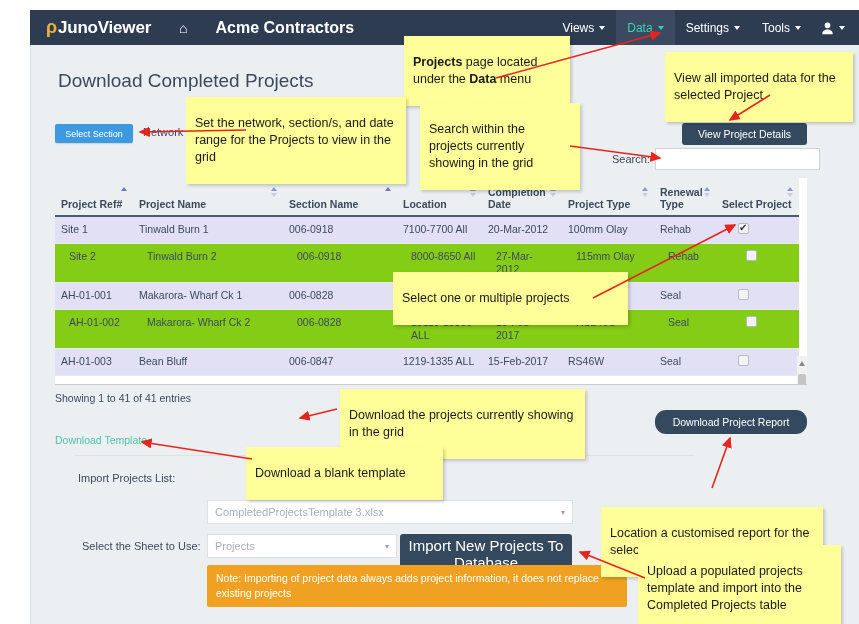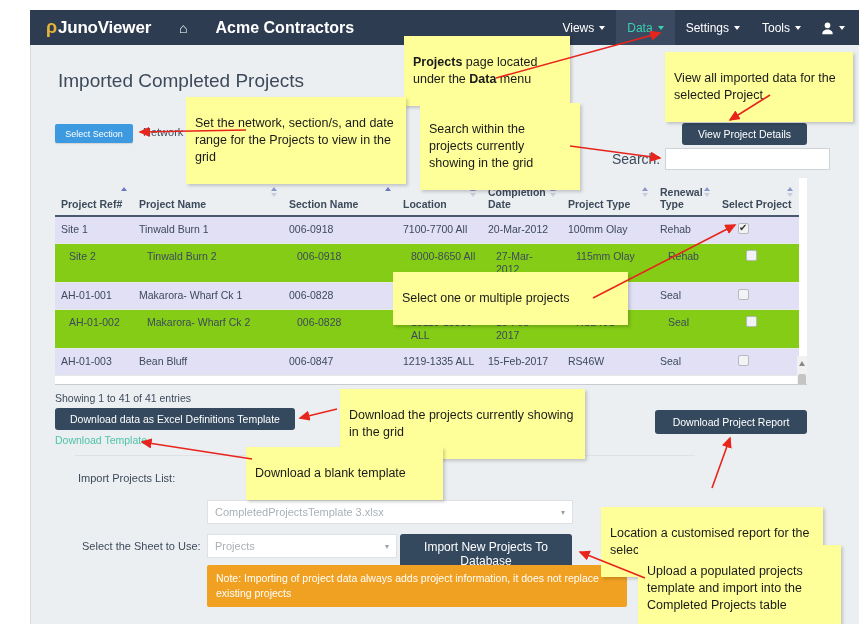--- a/index.html
+++ b/index.html
@@ -55,21 +55,21 @@
   }
 
   .view-details-btn {
     position:absolute; left:682px; top:123px; width:125px; height:22px;
     background:#34495e; color:#fff; font-size:10.5px; border:none; border-radius:3px;
     display:flex; align-items:center; justify-content:center; cursor:pointer;
   }
   .search-wrap {
     position:absolute; left:612px; top:148px; display:flex; align-items:center; gap:5px;
   }
-  .search-label { font-size:14px; color:#3d4a5c; }
+  .search-label { font-size:11px; color:#3d4a5c; }
   .search-input {
     width:165px; height:22px; border:1px solid #cfd4d8; background:#fff;
     font-size:11px; padding:0 5px; font-family:"Liberation Sans", sans-serif;
   }
 
   
   .tbl-wrap {
     position:absolute; left:55px; top:178px; width:752px; height:207px;
     background:#fff; overflow:hidden; border-bottom:1px solid #c8ccd0;
   }
@@ -116,21 +116,21 @@
     position:absolute; left:55px; top:408px; width:240px; height:22px;
     background:#34495e; color:#fff; font-size:10.5px; border:none; border-radius:3px;
     display:flex; align-items:center; justify-content:center; cursor:pointer;
   }
   .dl-template-link {
     position:absolute; left:55px; top:434px; font-size:10.5px; color:#4ec3a8;
     cursor:pointer; text-decoration:none;
   }
   .dl-report-btn {
     position:absolute; left:655px; top:410px; width:152px; height:24px;
-    background:#34495e; color:#fff; font-size:10.5px; border:none; border-radius:3px;
+    background:#34495e; color:#fff; font-size:10.5px; border:none; border-radius:11px;
     display:flex; align-items:center; justify-content:center; cursor:pointer;
   }
   .divider {
     position:absolute; left:75px; top:455px; width:620px; height:1px; background:#dfe2e5;
   }
 
   
   .form-label { position:absolute; font-size:11px; color:#3d4a5c; }
   .lbl-import { left:78px; top:472px; }
   .lbl-file   { left:240px; top:506px; }
@@ -140,21 +140,21 @@
     position:absolute; border:1px solid #dfe2e5; background:#fff; height:24px;
     font-size:11px; color:#a9b0b6; display:flex; align-items:center; padding:0 7px;
     cursor:pointer;
   }
   .sel .ca { margin-left:auto; color:#9aa1a7; font-size:8px; }
   .sel-file  { left:207px; top:500px; width:366px; }
   .sel-sheet { left:207px; top:534px; width:190px; }
 
   .import-btn {
     position:absolute; left:400px; top:534px; width:172px; height:40px;
-    background:#34495e; color:#fff; font-size:12px; border:none; border-radius:3px;
+    background:#34495e; color:#fff; font-size:15px; border:none; border-radius:3px;
     display:flex; align-items:center; justify-content:center; cursor:pointer;
   }
   .note {
     position:absolute; left:207px; top:565px; width:420px; min-height:38px;
     background:#f0a122; color:#fff; font-size:10.5px; line-height:15px;
     padding:6px 9px; border-radius:2px;
   }
 
   
   .callout {
@@ -200,21 +200,21 @@
           <circle cx="8" cy="5" r="3.2" fill="#ffffff"></circle>
           <path d="M2 15c0-3.3 2.7-5.2 6-5.2s6 1.9 6 5.2z" fill="#ffffff"></path>
         </svg>
         <span class="caret"></span>
       </div>
     </div>
   </div>
 
   <div class="page"></div>
 
-  <div class="page-title">Imported Completed Projects</div>
+  <div class="page-title">Download Completed Projects</div>
 
   <button class="select-section-btn">Select Section</button>
   <div class="network-label">Network</div>
 
   <button class="view-details-btn">View Project Details</button>
 
   <div class="search-wrap">
     <span class="search-label">Search:</span>
     <input class="search-input" type="text" placeholder="" style="">
   </div>
@@ -344,21 +344,20 @@
     </table>
     <div class="vscroll">
       <span class="ar up"></span>
       <span class="thumb"></span>
 
     </div>
   </div>
 
   <div class="entries-info">Showing 1 to 41 of 41 entries</div>
 
-  <button class="dl-defs-btn">Download data as Excel Definitions Template</button>
   <a class="dl-template-link">Download Template</a>
   <button class="dl-report-btn">Download Project Report</button>
 
   <div class="divider"></div>
 
   <div class="form-label lbl-import">Import Projects List:</div>
   <div class="form-label lbl-file">File to Use:</div>
   <div class="sel sel-file">
     <span>CompletedProjectsTemplate 3.xlsx</span>
     <span class="ca">▾</span>

